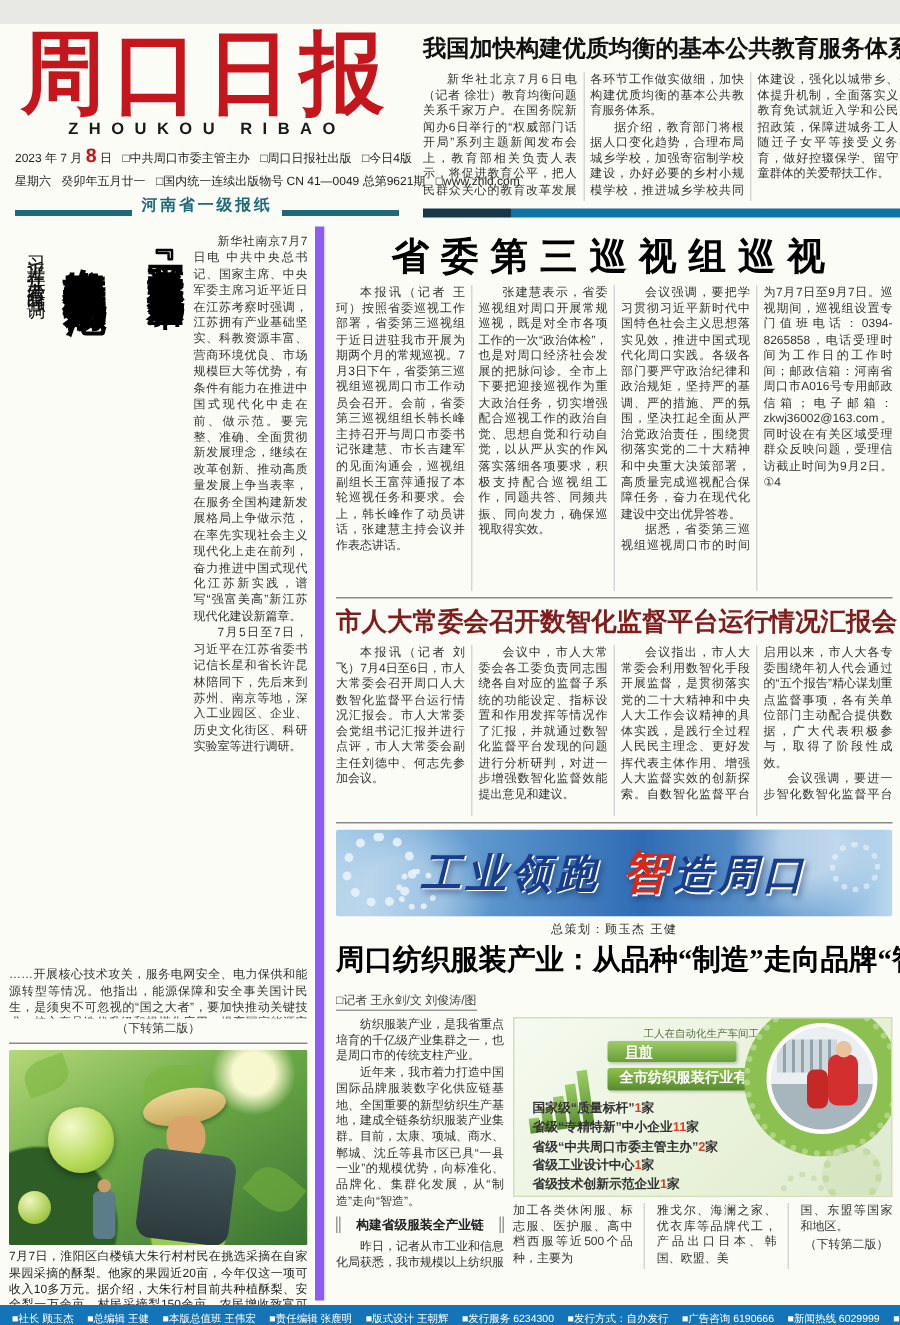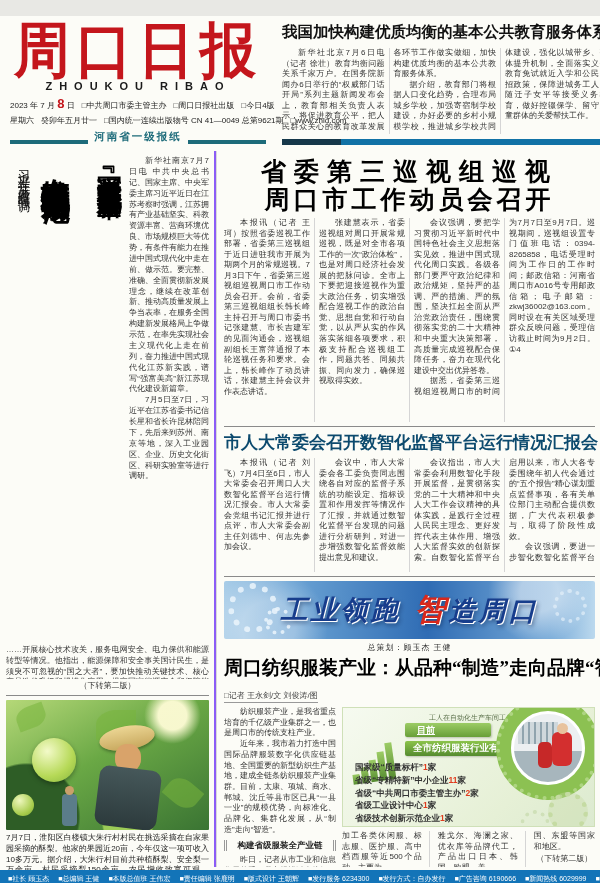--- a/index.html
+++ b/index.html
@@ -19,21 +19,21 @@
   .grade-text { color:#1d6b7a; font-weight:bold; font-size:10.5px; letter-spacing:2px; }
 
   .edu { flex:1; padding:6px 8px 0 10px; display:flex; flex-direction:column; }
   .edu h1 { font-size:15.5px; font-weight:bold; color:#111; white-space:nowrap; margin-bottom:5px; }
   .edu-body { column-count:3; column-gap:9px; column-rule:1px solid #d5d5d5; height:86px; overflow:hidden; font-size:8px; line-height:1.32; text-align:justify; color:#333; }
   .edu-body p { text-indent:2em; }
   .edu-bar { margin-top:5px; height:6px; background:linear-gradient(90deg,#16384a 0 18%,#1172a6 18%); }
 
   
   .main { display:flex; height:716px; }
-  .left-block { width:216px; border-right:2px solid #8b5cf6; padding:5px 5px 0 6px; }
+  .left-block { width:216px; border-right:6px solid #8b5cf6; padding:5px 5px 0 6px; }
   .right-region { flex:1; border-left:1px solid #d9d9d9; padding:0 5px 0 7px; overflow:hidden; }
 
   
   .xi-head { display:flex; height:486px; }
   .v { writing-mode:vertical-rl; text-orientation:upright; }
   .xi-kicker { font-size:12.5px; color:#111; width:26px; letter-spacing:3px; padding-top:4px; }
   .xi-main { font-size:29px; font-weight:bold; color:#000; width:44px; letter-spacing:1px; }
   .xi-sub { font-size:24.5px; font-weight:bold; color:#000; width:50px; letter-spacing:1px; }
   .xi-body { flex:1; font-size:8px; line-height:1.36; text-align:justify; color:#333; overflow:hidden; padding-left:3px; }
   .xi-body p { text-indent:2em; }
@@ -62,21 +62,21 @@
   .ph-leaf { position:absolute; border-radius:50% 0 50% 0; background:rgba(120,180,60,.55); }
   .caption { margin-top:3px; font-size:8px; line-height:1.35; text-align:justify; color:#222; }
   .credit { white-space:nowrap; margin-left:8px; }
 
   
   .xs-title { text-align:center; font-weight:bold; color:#000; margin:6px 0 5px; }
   .xs-title .l1 { display:block; font-size:25px; letter-spacing:8px; line-height:1.12; }
   .xs-title .l2 { display:block; font-size:25px; letter-spacing:4px; line-height:1.12; }
   .xs-body { column-count:4; column-gap:9px; column-rule:1px solid #d5d5d5; height:204px; overflow:hidden; font-size:8px; line-height:1.32; text-align:justify; color:#333; }
   .xs-body p, .rd-body p { text-indent:2em; }
-  .rd-title { text-align:center; font-weight:bold; font-size:17px; color:#0c4a6e; margin:3px 0 4px; white-space:nowrap; }
+  .rd-title { text-align:center; font-weight:bold; font-size:17px; color:#7f1d1d; margin:3px 0 4px; white-space:nowrap; }
   .rd-body { column-count:4; column-gap:9px; column-rule:1px solid #d5d5d5; height:114px; overflow:hidden; font-size:8px; line-height:1.32; text-align:justify; color:#333; }
 
   
   .banner { position:relative; height:58px; margin-top:2px; overflow:hidden; border-radius:2px;
     background:
       radial-gradient(circle at 85% 20%, rgba(255,255,255,.5) 0 6%, rgba(255,255,255,0) 16%),
       radial-gradient(circle at 12% 80%, rgba(255,255,255,.35) 0 8%, rgba(255,255,255,0) 18%),
       linear-gradient(90deg,#a9cde8,#6ba3d4 18%,#2f6cb4 55%,#77aad8 88%,#bcd9ee); }
   .bgear { position:absolute; border-radius:50%; border:6px dotted rgba(235,245,252,.85); }
   .bgear.g1 { left:4px; top:2px; width:50px; height:50px; }
@@ -209,21 +209,20 @@
         <span class="credit">记者 沈湘 摄</span>
       </div>
     </div>
 
     <div class="right-region">
 
       
       <div>
         <h1 class="xs-title">
           <span class="l1">省委第三巡视组巡视</span>
-          <span class="l2">周口市工作动员会召开</span>
         </h1>
         <div class="xs-body">
           <p>本报讯（记者 王珂）按照省委巡视工作部署，省委第三巡视组于近日进驻我市开展为期两个月的常规巡视。7月3日下午，省委第三巡视组巡视周口市工作动员会召开。会前，省委第三巡视组组长韩长峰主持召开与周口市委书记张建慧、市长吉建军的见面沟通会，巡视组副组长王富萍通报了本轮巡视任务和要求。会上，韩长峰作了动员讲话，张建慧主持会议并作表态讲话。</p>
           <p>张建慧表示，省委巡视组对周口开展常规巡视，既是对全市各项工作的一次“政治体检”，也是对周口经济社会发展的把脉问诊。全市上下要把迎接巡视作为重大政治任务，切实增强配合巡视工作的政治自觉、思想自觉和行动自觉，以从严从实的作风落实落细各项要求，积极支持配合巡视组工作，同题共答、同频共振、同向发力，确保巡视取得实效。</p>
           <p>会议强调，要把学习贯彻习近平新时代中国特色社会主义思想落实见效，推进中国式现代化周口实践。各级各部门要严守政治纪律和政治规矩，坚持严的基调、严的措施、严的氛围，坚决扛起全面从严治党政治责任，围绕贯彻落实党的二十大精神和中央重大决策部署，高质量完成巡视配合保障任务，奋力在现代化建设中交出优异答卷。</p>
           <p>据悉，省委第三巡视组巡视周口市的时间为7月7日至9月7日。巡视期间，巡视组设置专门值班电话：0394-8265858，电话受理时间为工作日的工作时间；邮政信箱：河南省周口市A016号专用邮政信箱；电子邮箱：zkwj36002@163.com。同时设在有关区域受理群众反映问题，受理信访截止时间为9月2日。①4</p>
         </div>
       </div>
 
       <div class="rule"></div>

